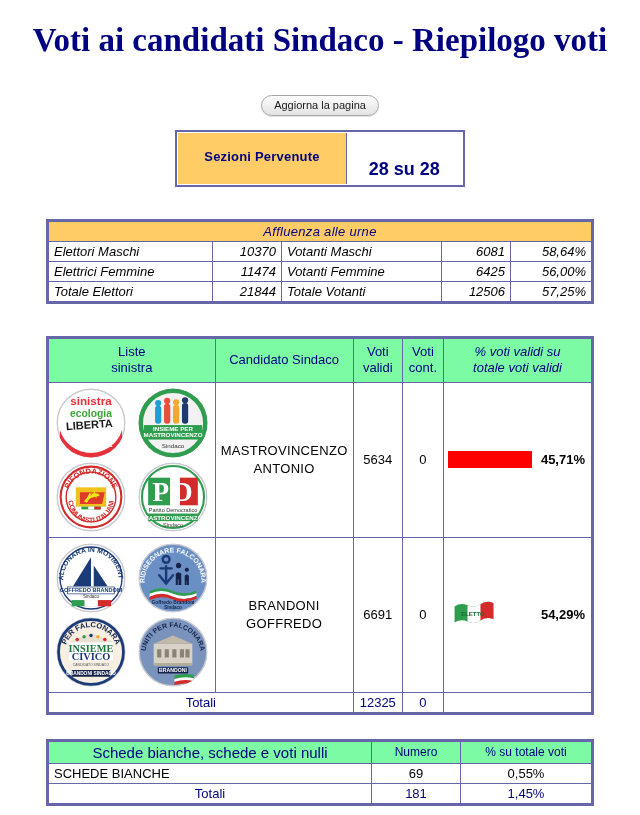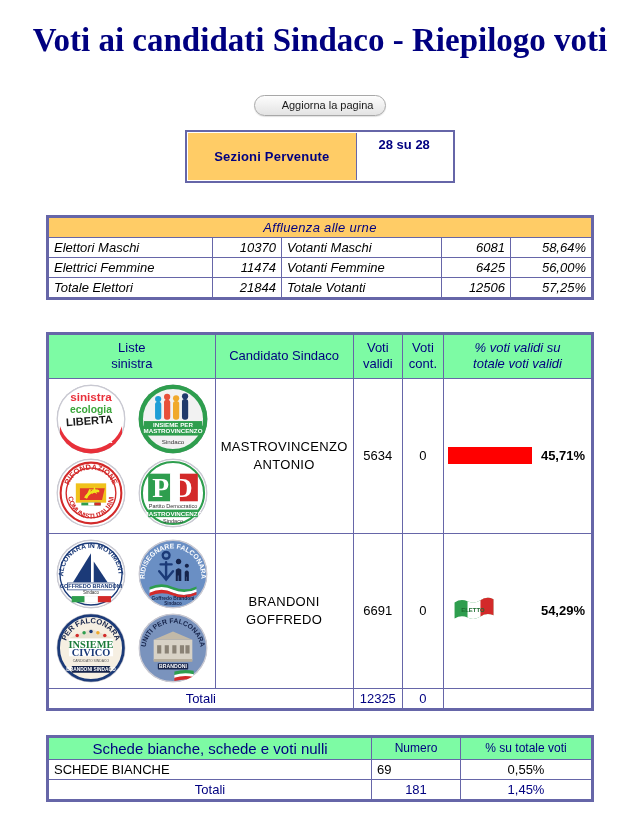--- a/index.html
+++ b/index.html
@@ -32,21 +32,21 @@
 
   
   .refresh-wrap {
     text-align: center;
     margin-top: 36px;
   }
   .refresh-btn {
     font-family: "Liberation Sans", sans-serif;
     font-size: 11px;
     color: #1a1a1a;
-    padding: 3px 12px 4px 27px;
+    padding: 3px 12px 4px 12px;
     border: 1px solid #a8a8a8;
     border-radius: 11px;
     background: linear-gradient(#fdfdfd, #e3e3e3);
     box-shadow: 0 1px 1px rgba(0,0,0,0.12);
     cursor: pointer;
     line-height: 1.1;
   }
 
   
   .sezioni-wrap {
@@ -66,24 +66,25 @@
     font-weight: bold;
     font-size: 13px;
     padding: 16px 26px;
     border-right: 1px solid #6666a8;
     text-align: center;
     letter-spacing: 0.2px;
   }
   .sezioni-value {
     color: #000080;
     font-weight: bold;
-    font-size: 13px;
+    font-size: 18px;
     padding: 4px 22px;
     text-align: center;
     background: #ffffff;
+    margin-top: 22px;
   }
 
   
   .tbl-wrap {
     width: 548px;
     margin: 0 auto;
     border: 2px solid #6666a8;
     background: #ffffff;
     box-sizing: border-box;
   }
@@ -224,21 +225,21 @@
   .sch-head th {
     background: #7dfba4;
     color: #000080;
     font-weight: bold;
     text-align: center;
     padding: 4px 2px 5px 2px;
   }
   .sch-head th.main { font-size: 15px; }
   .sch-head th.sub  { font-size: 12px; }
   .sch-lbl { text-align: left; padding-left: 6px; font-size: 15px; }
-  .sch-num { width: 78px; text-align: left; font-size: 13px; }
+  .sch-num { width: 78px; text-align: center; font-size: 13px; }
   .sch-pct { width: 120px; text-align: center; font-size: 13px; }
   .sch-tot td {
     color: #000080;
     font-weight: bold;
     text-align: center;
     font-size: 16px;
     padding: 3px 0 4px 0;
   }
   .sch-tot td.small { font-size: 13px; }
 </style>

